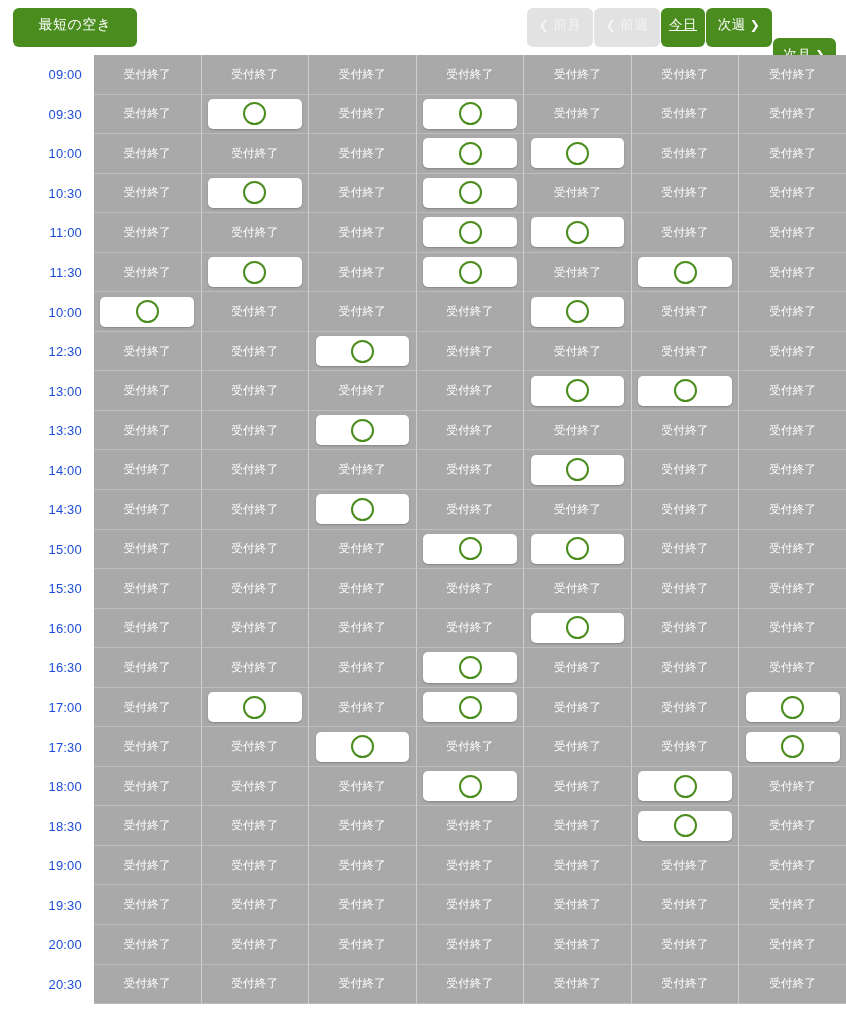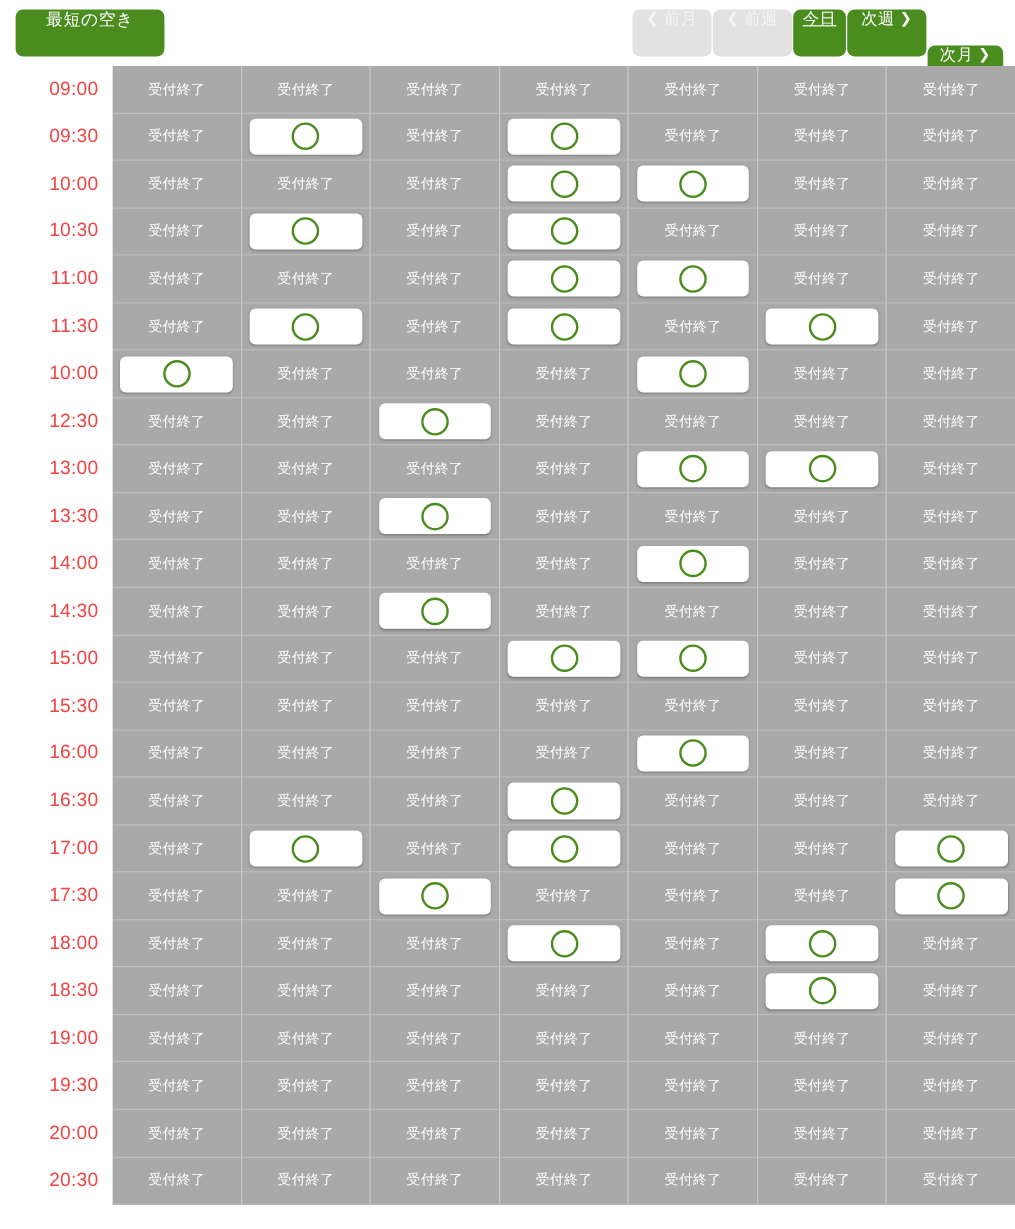--- a/index.html
+++ b/index.html
@@ -27,27 +27,27 @@
     width: 846px;
   }
 
   .btn {
     position: absolute;
     top: 8px;
     height: 39px;
     border-radius: 6px;
     border: none;
     display: flex;
-    align-items: flex-start;
+    align-items: flex-end;
     justify-content: center;
     font-size: 13.5px;
     color: #ffffff;
     letter-spacing: 0.5px;
     cursor: pointer;
-    padding: 1px;
+    padding: 16px;
     line-height: 1;
     white-space: nowrap;
     font-family: "Liberation Sans", "DejaVu Sans", sans-serif;
   }
 
   .btn-green { background: #4a8c1e; }
   .btn-disabled { background: #e2e2e2; color: #f4f4f4; cursor: default; }
 
   .btn-shortest {
     left: 13px;
@@ -82,22 +82,22 @@
     width: 846px;
   }
 
   .time-label {
     width: 94px;
     flex: 0 0 94px;
     display: flex;
     align-items: center;
     justify-content: flex-end;
     padding-right: 12px;
-    font-size: 16px;
-    color: #ef4444;
+    font-size: 13px;
+    color: #1d4ed8;
     background: #ffffff;
     letter-spacing: 0.2px;
   }
 
   .slots {
     flex: 1 1 auto;
     display: flex;
     background: #a9a9a9;
     justify-content: space-between;
   }

